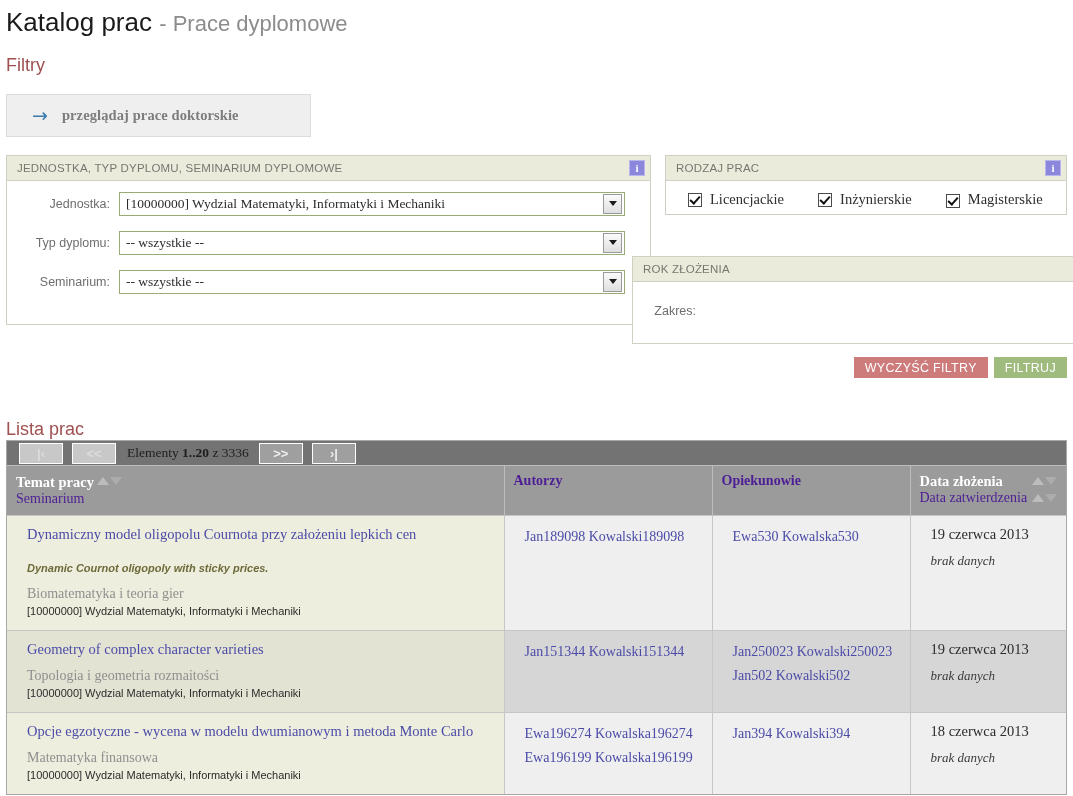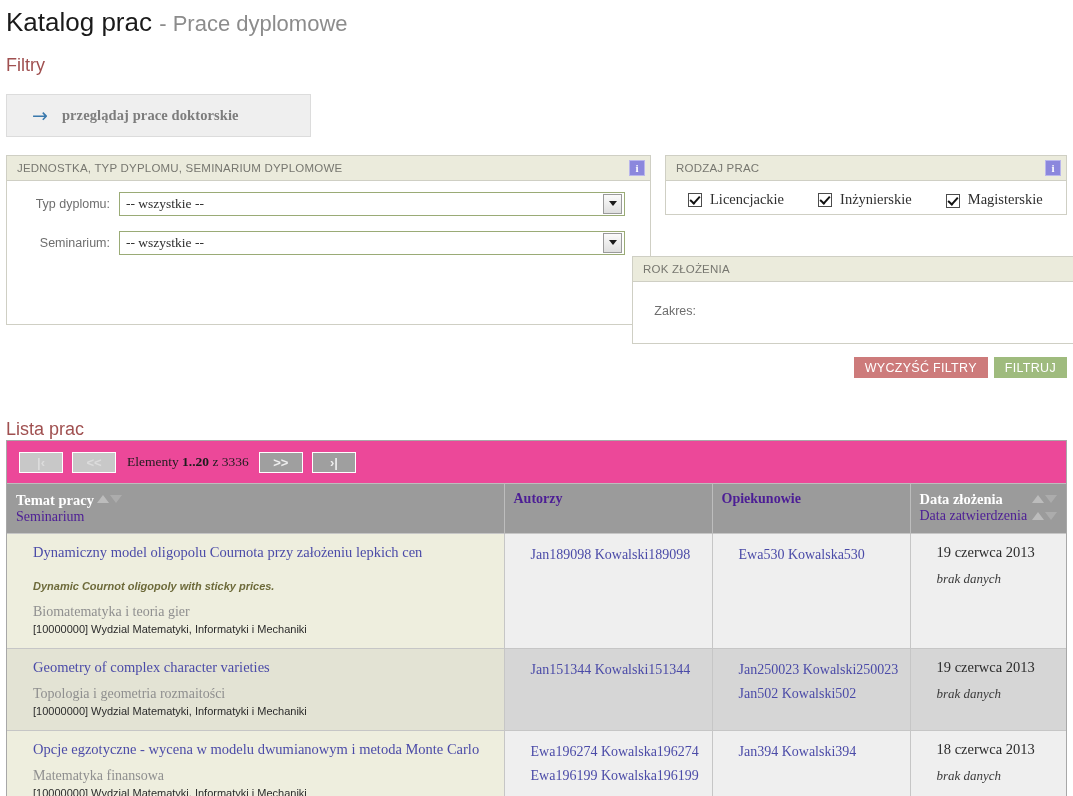--- a/index.html
+++ b/index.html
@@ -242,22 +242,22 @@
   .list-wrap {
     position: absolute;
     left: 6px;
     top: 440px;
     width: 1061px;
     border: 1px solid #a8a8a8;
     box-sizing: border-box;
     background: #fff;
   }
   .pager {
-    background: #ec4899;
-    height: 42px;
+    background: #737373;
+    height: 24px;
     display: flex;
     align-items: center;
     padding-left: 12px;
     box-sizing: border-box;
   }
   .pbtn {
     width: 44px;
     height: 21px;
     border: 1px solid #ffffff;
     display: flex;
@@ -325,21 +325,21 @@
     width: 0; height: 0;
     border-left: 6px solid transparent;
     border-right: 6px solid transparent;
   }
   .sortarrows .up { border-bottom: 8px solid #bcbcbc; }
   .sortarrows .dn { border-top: 8px solid #acacac; margin-left: 1px; }
   .th-right { display: flex; justify-content: space-between; align-items: flex-start; }
 
   table.results td {
     vertical-align: top;
-    padding: 9px 9px 12px 26px;
+    padding: 9px 9px 12px 20px;
     border-left: 1px solid #c6c6c6;
     border-top: 1px solid #c6c6c6;
     box-sizing: border-box;
   }
   table.results td:first-child { border-left: none; }
 
   tr.row-odd  td { background: #efefef; }
   tr.row-even td { background: #d6d6d6; }
   tr.row-odd  td.c-topic { background: #eeeede; }
   tr.row-even td.c-topic { background: #e3e3d4; }
@@ -411,20 +411,29 @@
   <span class="doc-label">przeglądaj prace doktorskie</span>
 </div>
 
 <div class="panel" id="panel-jednostka">
   <div class="panel-head">
     <span class="ptitle">JEDNOSTKA, TYP DYPLOMU, SEMINARIUM DYPLOMOWE</span>
     <span class="info-icon">i</span>
   </div>
   <div class="panel-body">
 
+    <div class="field-row">
+      <div class="field-label">Jednostka:</div>
+      <div class="select-box">
+        <span class="sel-val">[10000000] Wydzial Matematyki, Informatyki i Mechaniki</span>
+        <span class="select-arrow">
+            <i></i>
+          </span>
+      </div>
+    </div>
 
     <div class="field-row">
       <div class="field-label">Typ dyplomu:</div>
       <div class="select-box">
         <span class="sel-val">-- wszystkie --</span>
         <span class="select-arrow">
             <i></i>
           </span>
       </div>
     </div>

